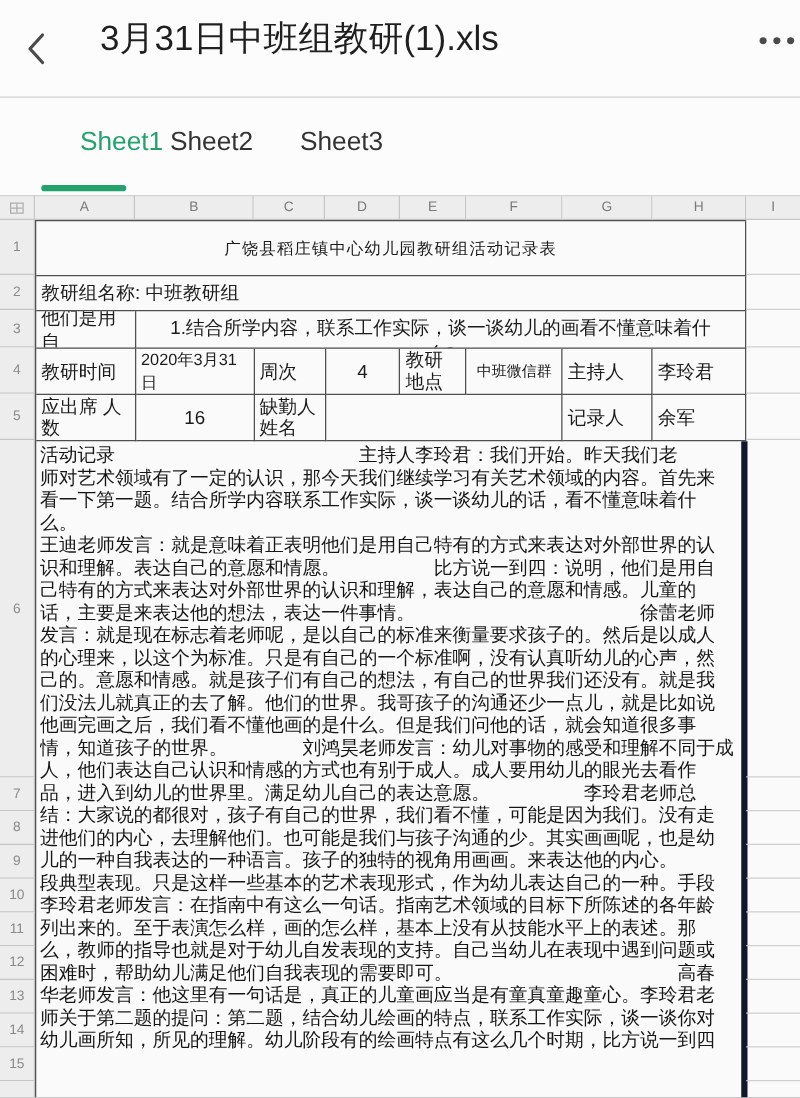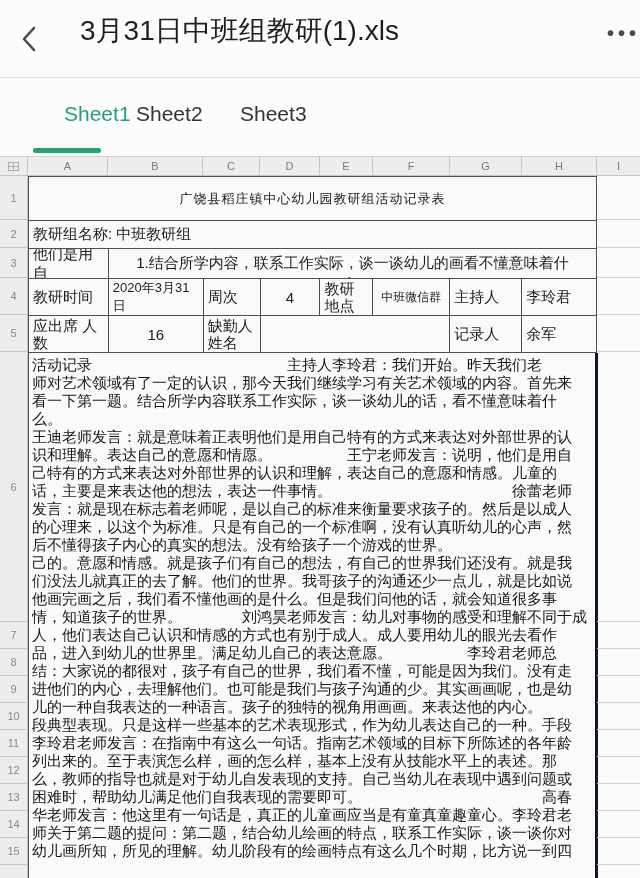--- a/index.html
+++ b/index.html
@@ -48,21 +48,21 @@
   .r3 .cell { height:30px; }
   .r4 .cell { height:37px; }
   .r5 .cell { height:37px; }
   .cell.ctr { justify-content:center; }
   .cell.wrap { line-height:17px; }
   .cell.fs13 { font-size:13px; }
   .cell.fs12 { font-size:12px;text-align:right; }
   .topic-cell { display:block; width:489px; text-align:center; line-height:21px; padding-top:3px; white-space:nowrap; }
   .mergeDEF { width:190px; }
 
-  .textblock { width:569px; height:526px; border-right:3px solid #0f172a; padding:3px 1px 0 3px; overflow:hidden; }
+  .textblock { width:569px; height:526px; border-right:5px solid #0f172a; padding:3px 1px 0 3px; overflow:hidden; }
   .tline { height:18px; line-height:18px; font-size:15px; color:#161616; white-space:pre; overflow:hidden; }
 
   .colI { position:absolute; left:597px; top:20px; width:43px; display:flex; flex-direction:column; }
   .ic { border-bottom:1px solid #d0d0d0; }
 </style>
 </head>
 <body>
 
 <div class="screen">
 
@@ -153,26 +153,25 @@
         <div class="cell mergeDEF"></div>
         <div class="cell wG">记录人</div>
         <div class="cell wH">余军</div>
       </div>
       <div class="textblock">
           <div class="tline">活动记录　　　　　　　　　　　　　主持人李玲君：我们开始。昨天我们老</div>
           <div class="tline">师对艺术领域有了一定的认识，那今天我们继续学习有关艺术领域的内容。首先来</div>
           <div class="tline">看一下第一题。结合所学内容联系工作实际，谈一谈幼儿的话，看不懂意味着什</div>
           <div class="tline">么。</div>
           <div class="tline">王迪老师发言：就是意味着正表明他们是用自己特有的方式来表达对外部世界的认</div>
-          <div class="tline">识和理解。表达自己的意愿和情愿。　　　　　王宁老师发言：说明，他们是用自</div>
+          <div class="tline">识和理解。表达自己的意愿和情愿。　　　　　比方说一到四：说明，他们是用自</div>
           <div class="tline">己特有的方式来表达对外部世界的认识和理解，表达自己的意愿和情感。儿童的</div>
           <div class="tline">话，主要是来表达他的想法，表达一件事情。　　　　　　　　　　　　徐蕾老师</div>
           <div class="tline">发言：就是现在标志着老师呢，是以自己的标准来衡量要求孩子的。然后是以成人</div>
           <div class="tline">的心理来，以这个为标准。只是有自己的一个标准啊，没有认真听幼儿的心声，然</div>
-          <div class="tline">后不懂得孩子内心的真实的想法。没有给孩子一个游戏的世界。</div>
           <div class="tline">己的。意愿和情感。就是孩子们有自己的想法，有自己的世界我们还没有。就是我</div>
           <div class="tline">们没法儿就真正的去了解。他们的世界。我哥孩子的沟通还少一点儿，就是比如说</div>
           <div class="tline">他画完画之后，我们看不懂他画的是什么。但是我们问他的话，就会知道很多事</div>
           <div class="tline">情，知道孩子的世界。　　　　刘鸿昊老师发言：幼儿对事物的感受和理解不同于成</div>
           <div class="tline">人，他们表达自己认识和情感的方式也有别于成人。成人要用幼儿的眼光去看作</div>
           <div class="tline">品，进入到幼儿的世界里。满足幼儿自己的表达意愿。　　　　　李玲君老师总</div>
           <div class="tline">结：大家说的都很对，孩子有自己的世界，我们看不懂，可能是因为我们。没有走</div>
           <div class="tline">进他们的内心，去理解他们。也可能是我们与孩子沟通的少。其实画画呢，也是幼</div>
           <div class="tline">儿的一种自我表达的一种语言。孩子的独特的视角用画画。来表达他的内心。</div>
           <div class="tline">段典型表现。只是这样一些基本的艺术表现形式，作为幼儿表达自己的一种。手段</div>

